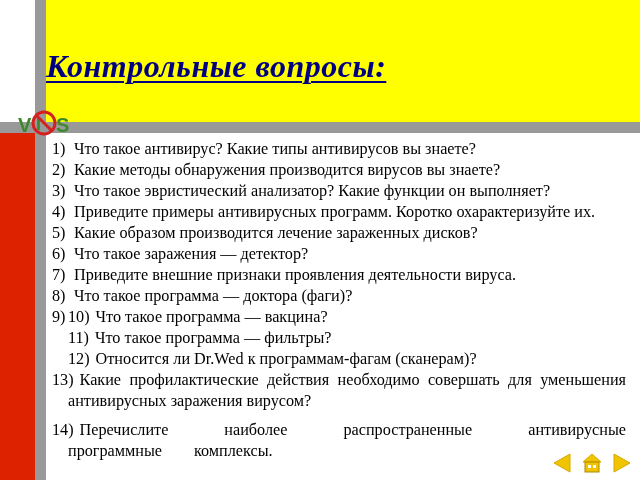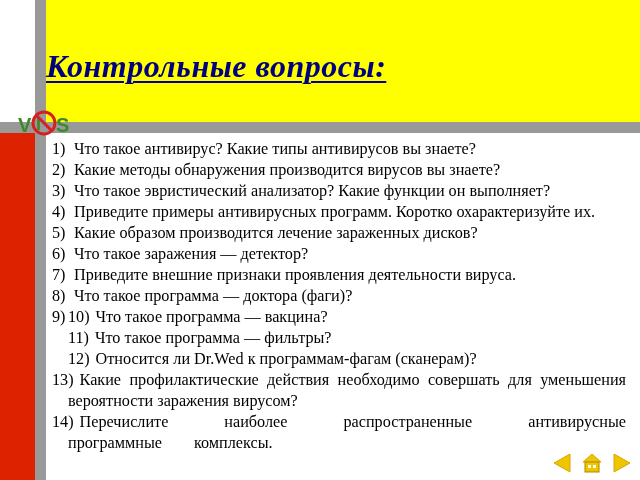--- a/index.html
+++ b/index.html
@@ -46,22 +46,22 @@
   <li><span class="num">3)</span><span>Что такое эвристический анализатор? Какие функции он выполняет?</span></li>
   <li><span class="num">4)</span><span>Приведите примеры антивирусных программ. Коротко охарактеризуйте их.</span></li>
   <li><span class="num">5)</span><span>Какие образом производится лечение зараженных дисков?</span></li>
   <li><span class="num">6)</span><span>Что такое заражения — детектор?</span></li>
   <li><span class="num">7)</span><span>Приведите внешние признаки проявления деятельности вируса.</span></li>
   <li><span class="num">8)</span><span>Что такое программа — доктора (фаги)?</span></li>
   <li><span class="num">9)</span></li>
   <li class="just"><span class="num">10)</span><span>Что такое программа — вакцина?</span></li>
   <li class="just"><span class="num">11)</span><span>Что такое программа — фильтры?</span></li>
   <li class="just"><span class="num">12)</span><span>Относится ли Dr.Wed к программам-фагам (сканерам)?</span></li>
-  <li class="just" style="text-indent:-16px; padding-left:16px;"><span class="num">13)</span><span>Какие профилактические действия необходимо совершать для уменьшения вероятности заражения вирусом?</span></li>
-  <li class="just" style="text-indent:-16px; padding-left:16px; word-spacing:28px;"><span class="num">14)</span><span>Перечислите наиболее распространенные антивирусные программные комплексы.</span></li>
+  <li class="just" style="text-indent:-16px; padding-left:16px;"><span class="num">13)</span><span>Какие профилактические действия необходимо совершать для уменьшения антивирусных заражения вирусом?</span></li>
+  <li class="just" style="text-indent:-16px; padding-left:16px; word-spacing:28px;margin-top:8px;"><span class="num">14)</span><span>Перечислите наиболее распространенные антивирусные программные комплексы.</span></li>
 </ol>
 
 <svg class="nav nav-prev" viewBox="0 0 20 22">
   <polygon points="18,2 18,20 2,11" fill="#f0c400" stroke="#d8a800" stroke-width="1"></polygon>
 </svg>
 <svg class="nav nav-home" viewBox="0 0 22 22">
   <polygon points="11,2 2,10 20,10" fill="#f0c400" stroke="#d8a800" stroke-width="1"></polygon>
   <rect x="4" y="10" width="14" height="10" fill="#f0c400" stroke="#b08800" stroke-width="1"></rect>
   <rect x="7" y="13" width="3" height="3" fill="#ffffff"></rect>
   <rect x="12" y="13" width="3" height="3" fill="#ffffff"></rect>

